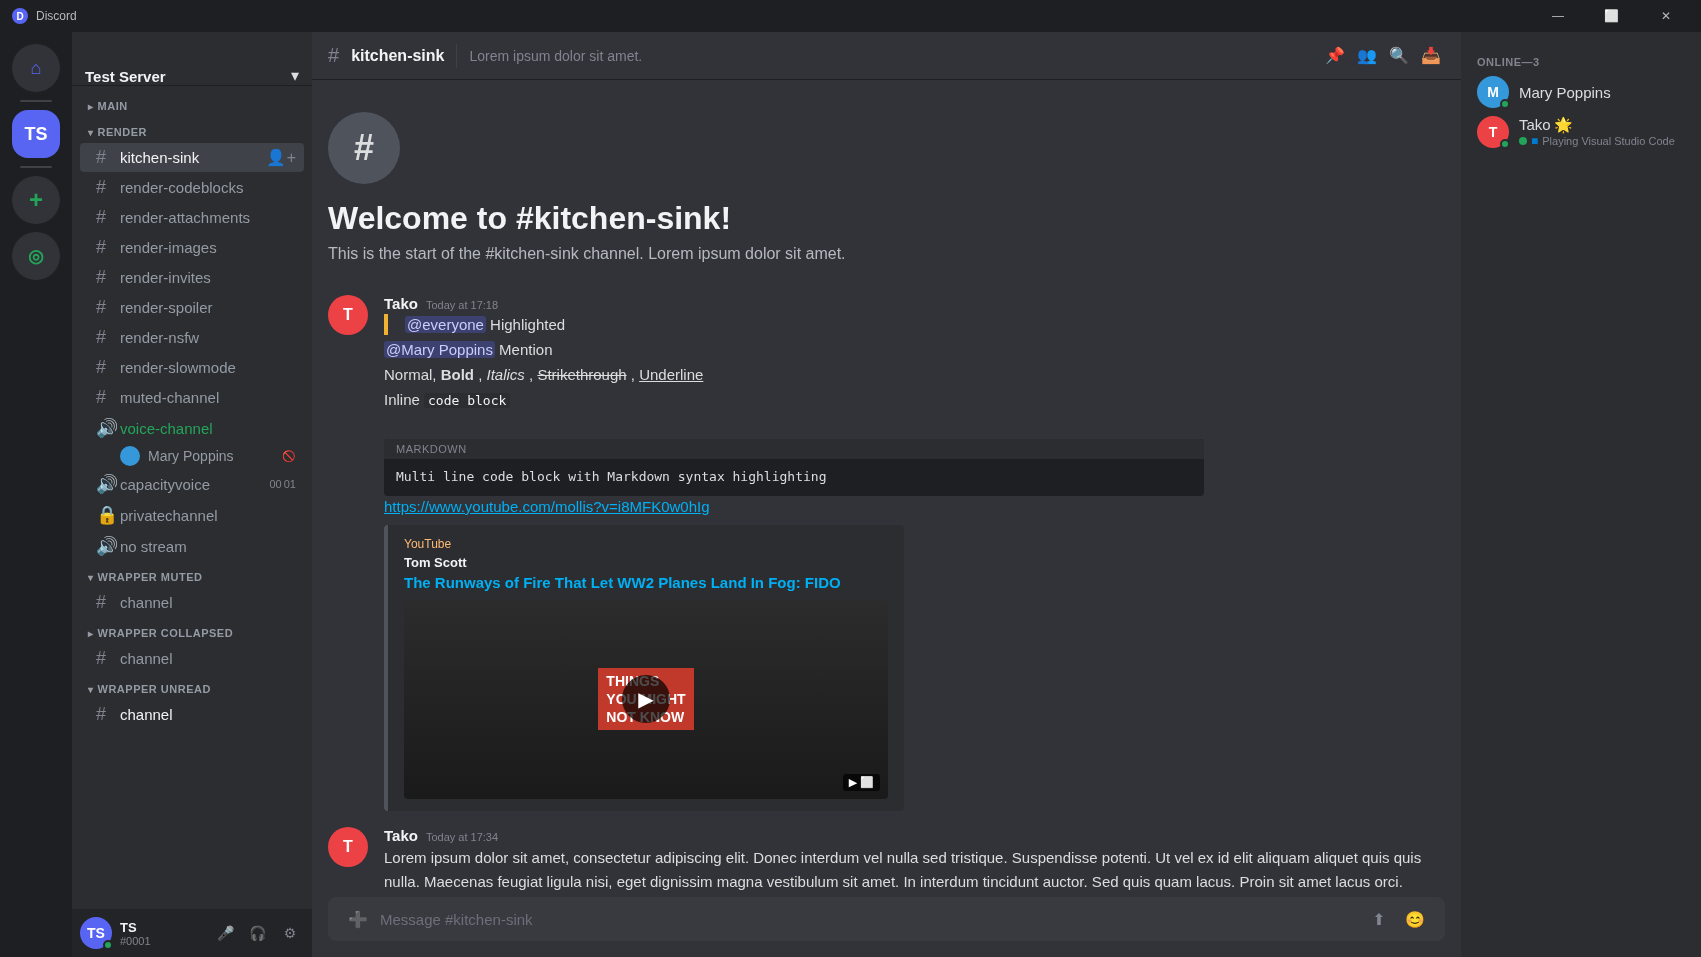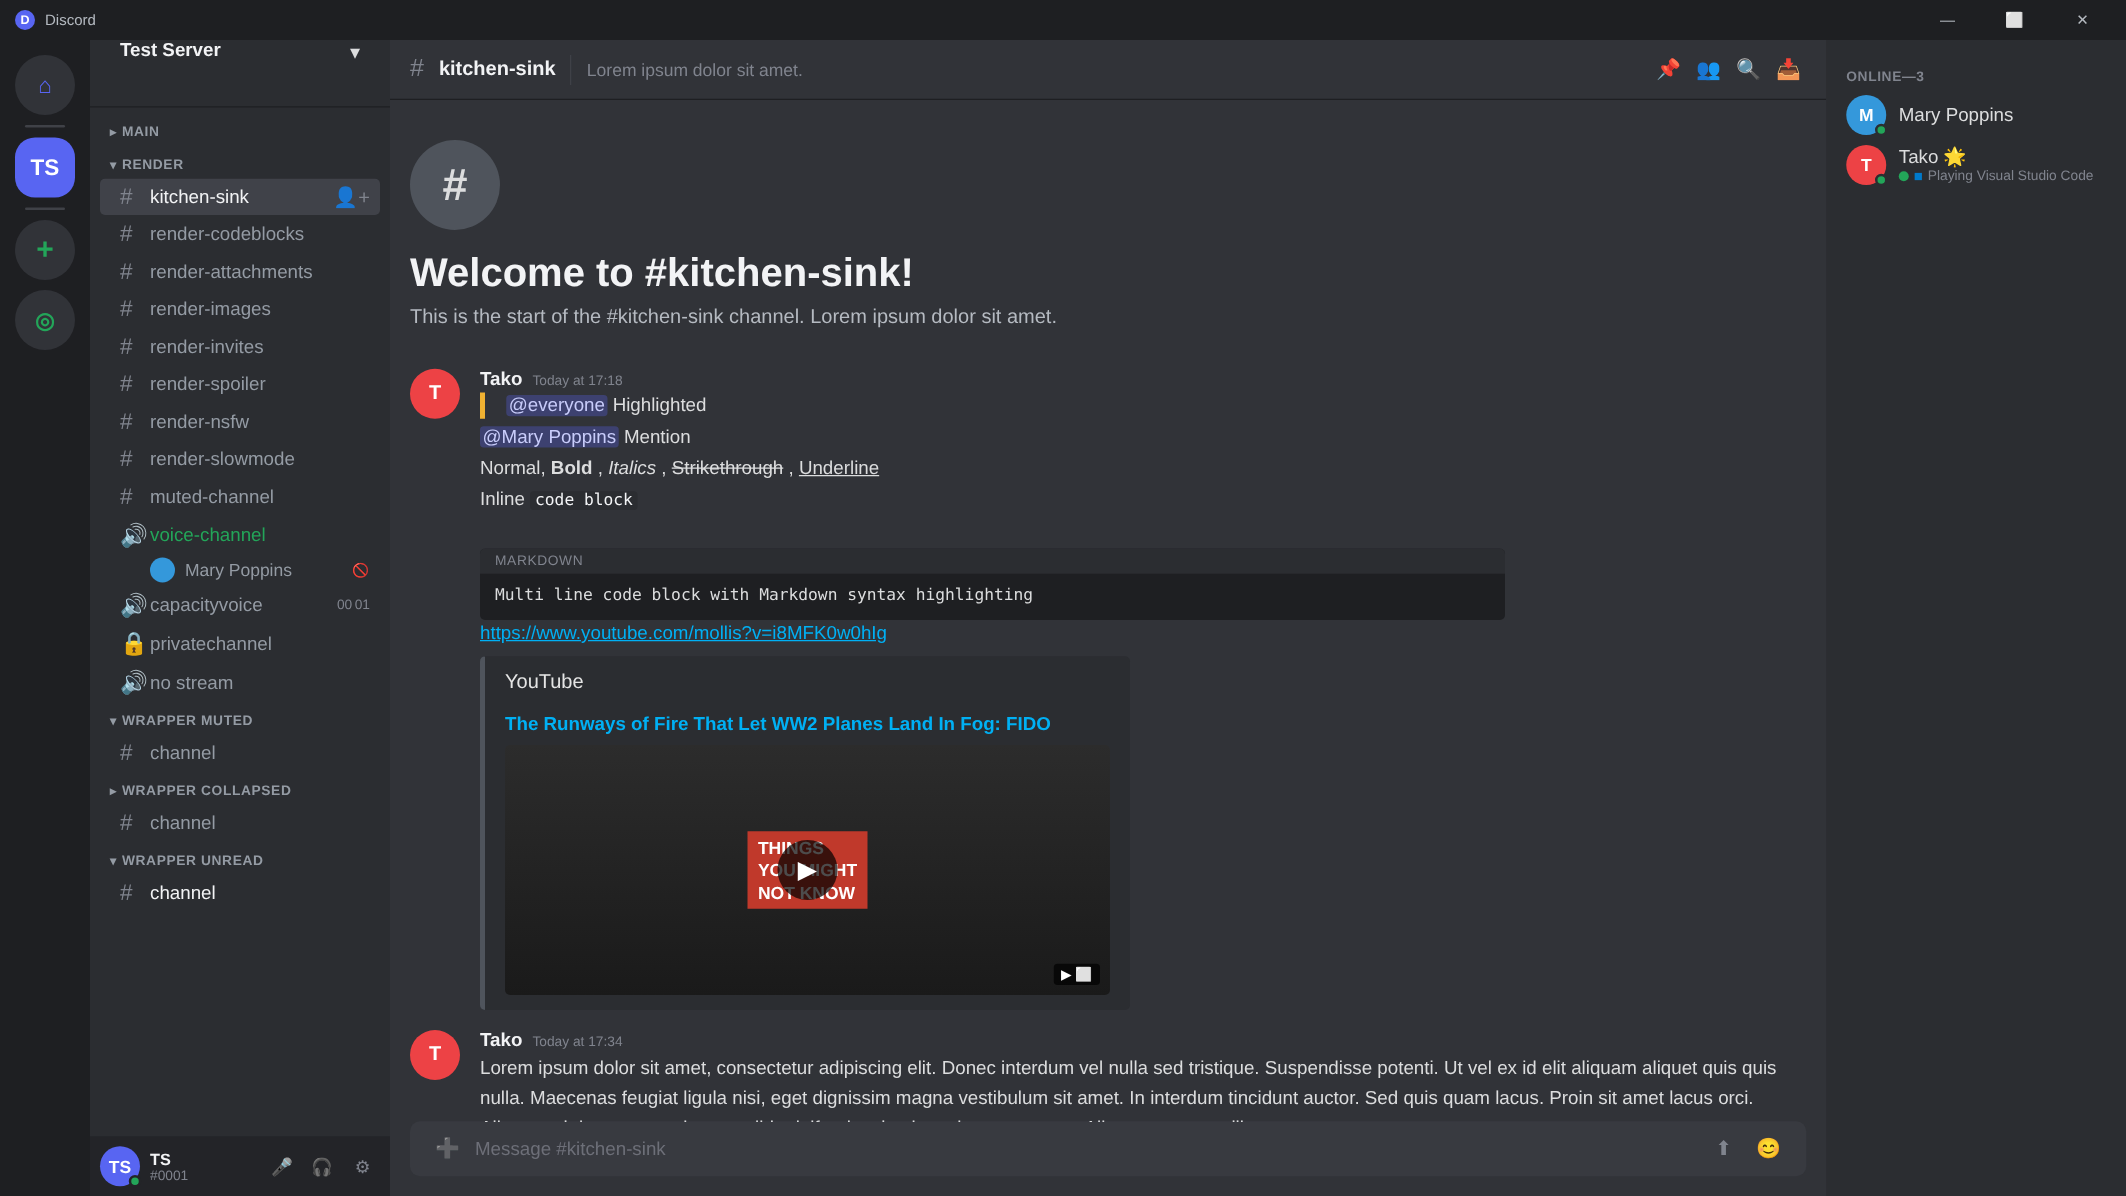--- a/index.html
+++ b/index.html
@@ -19,21 +19,21 @@
     .server-sidebar { width: 72px; background: #1e1f22; display: flex; flex-direction: column; align-items: center; padding: 12px 0; gap: 8px; flex-shrink: 0; overflow-y: auto; }
     .server-icon { width: 48px; height: 48px; border-radius: 50%; background: #5865f2; display: flex; align-items: center; justify-content: center; cursor: pointer; color: white; font-size: 18px; font-weight: bold; transition: border-radius 0.2s; }
     .server-icon.active { border-radius: 16px; }
     .server-icon.home { background: #313338; color: #5865f2; }
     .server-divider { width: 32px; height: 2px; background: #3f4147; border-radius: 1px; }
     .server-icon.add { background: #313338; color: #23a559; font-size: 24px; }
     .server-icon.explore { background: #313338; color: #23a559; font-size: 18px; }
 
     
     .channel-sidebar { width: 240px; background: #2b2d31; display: flex; flex-direction: column; flex-shrink: 0; }
-    .server-header { height: 54px; padding: 0 24px; display: flex; align-items: flex-start; justify-content: space-between; border-bottom: 1px solid #1e1f22; cursor: pointer; }
+    .server-header { height: 54px; padding: 0 13px; display: flex; align-items: flex-end; justify-content: space-between; border-bottom: 1px solid #1e1f22; cursor: pointer; }
     .server-name { font-weight: 600; font-size: 15px; color: #f2f3f5; }
     .channel-list { flex: 1; overflow-y: auto; padding: 8px 0; }
     .category { margin-bottom: 4px; }
     .category-header { padding: 6px 8px 4px 16px; display: flex; align-items: center; gap: 4px; cursor: pointer; color: #949ba4; font-size: 11px; font-weight: 700; text-transform: uppercase; letter-spacing: 0.5px; }
     .category-arrow { font-size: 10px; }
     .channel-item { padding: 4px 8px 4px 16px; display: flex; align-items: center; gap: 6px; cursor: pointer; border-radius: 4px; margin: 1px 8px; color: #949ba4; font-size: 15px; }
     .channel-item.active { background: #404249; color: #f2f3f5; }
     .channel-item.unread { color: #f2f3f5; }
     .channel-icon { font-size: 18px; color: #80848e; width: 18px; flex-shrink: 0; }
     .channel-name { flex: 1; font-size: 15px; }
@@ -84,21 +84,21 @@
     .strike-text { text-decoration: line-through; }
     .underline-text { text-decoration: underline; }
     .inline-code { background: #2b2d31; border-radius: 3px; padding: 0 4px; font-family: 'Consolas', monospace; font-size: 13px; color: #f2f3f5; }
     .code-block-wrapper { background: #1e1f22; border-radius: 4px; margin-top: 4px; overflow: hidden; max-width: 820px; }
     .code-block-header { background: #2b2d31; padding: 4px 12px; font-size: 11px; color: #80848e; text-transform: uppercase; letter-spacing: 0.5px; display: flex; align-items: center; justify-content: space-between; }
     .code-block-content { padding: 8px 12px; font-family: 'Consolas', monospace; font-size: 13px; line-height: 1.6; }
     .code-green { color: #57f287; }
     .code-default { color: #dcddde; }
     .link { color: #00b0f4; text-decoration: underline; cursor: pointer; }
     .embed { background: #2b2d31; border-left: 4px solid #4f545c; border-radius: 4px; padding: 12px 16px; max-width: 520px; margin-top: 8px; }
-    .embed-provider { font-size: 16px; color: #e5e5e5; margin-bottom: 16px; }
+    .embed-provider { font-size: 12px; color: #fdba74; margin-bottom: 4px; }
     .embed-author { font-size: 13px; font-weight: 600; color: #f2f3f5; margin-bottom: 4px; }
     .embed-title { font-size: 15px; font-weight: 600; color: #00b0f4; margin-bottom: 8px; cursor: pointer; }
     .embed-image { width: 100%; border-radius: 4px; overflow: hidden; background: #1e1f22; height: 200px; display: flex; align-items: center; justify-content: center; position: relative; cursor: pointer; }
     .embed-play { width: 48px; height: 48px; border-radius: 50%; background: rgba(0,0,0,0.7); display: flex; align-items: center; justify-content: center; color: white; font-size: 20px; position: absolute; }
     .embed-label { position: absolute; bottom: 8px; right: 8px; background: rgba(0,0,0,0.7); padding: 2px 6px; border-radius: 3px; font-size: 11px; color: white; }
     .message-left-highlight { border-left: 4px solid #f0b232; padding-left: 17px; }
     .long-message { font-size: 15px; color: #dcddde; line-height: 1.6; }
 
     
     .member-list { width: 240px; background: #2b2d31; padding: 16px 8px; overflow-y: auto; flex-shrink: 0; }
@@ -368,20 +368,21 @@
               <div><span class="code-default">Multi line code block with Markdown syntax highlighting</span></div>
             </div>
           </div>
 
           <div class="message-text">
             <a class="link">https://www.youtube.com/mollis?v=i8MFK0w0hIg</a>
           </div>
 
           <div class="embed">
             <div class="embed-provider">YouTube</div>
+            <div class="embed-author">Tom Scott</div>
             <div class="embed-title">The Runways of Fire That Let WW2 Planes Land In Fog: FIDO</div>
             <div class="embed-image">
               <div class="thumb-image">
                 <div class="thumb-text-block">
                   <div class="thumb-overlay-text">THINGS<br>YOU MIGHT<br>NOT KNOW</div>
                 </div>
               </div>
               <div class="embed-play">▶</div>
               <div class="embed-label">▶ ⬜</div>
             </div>

